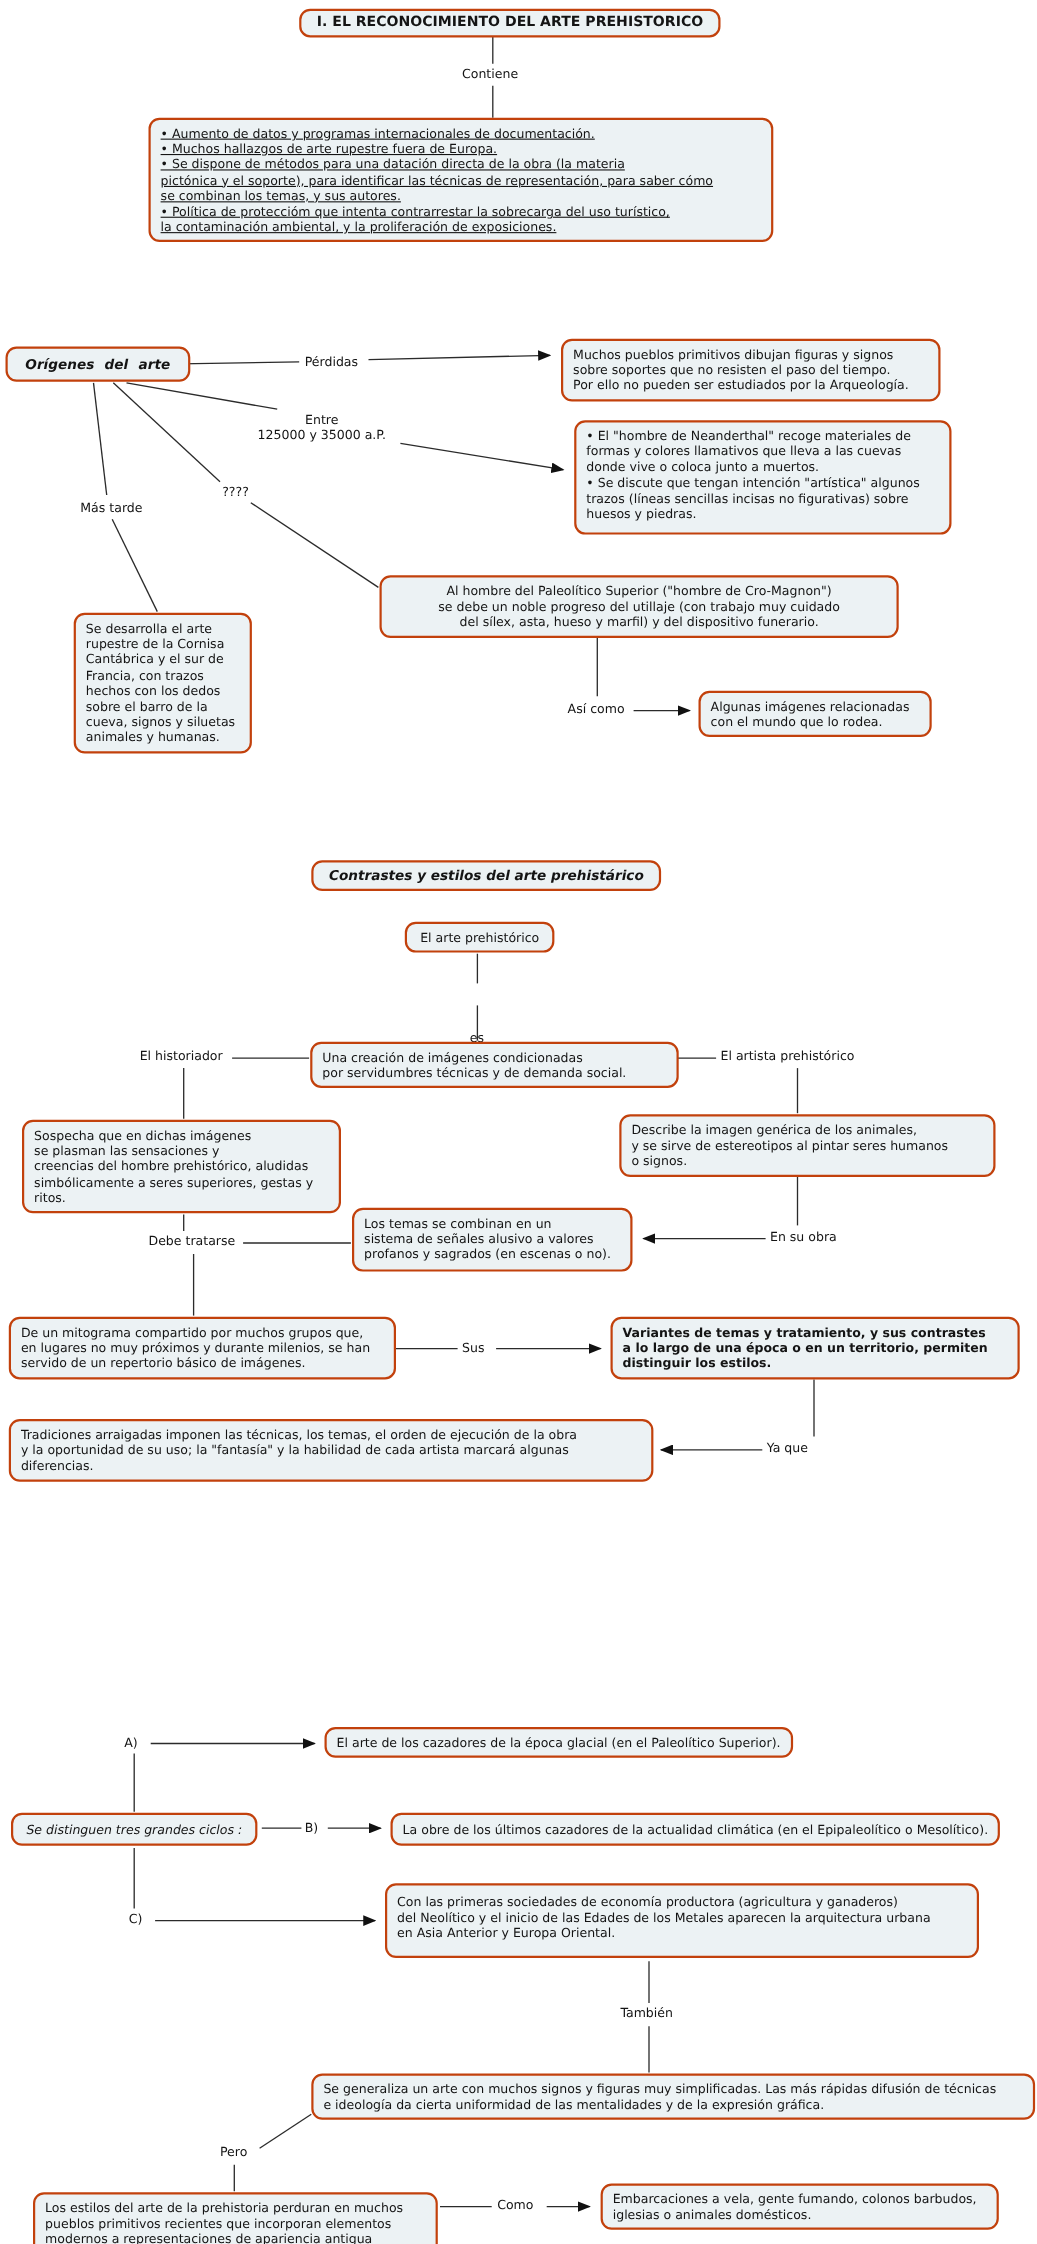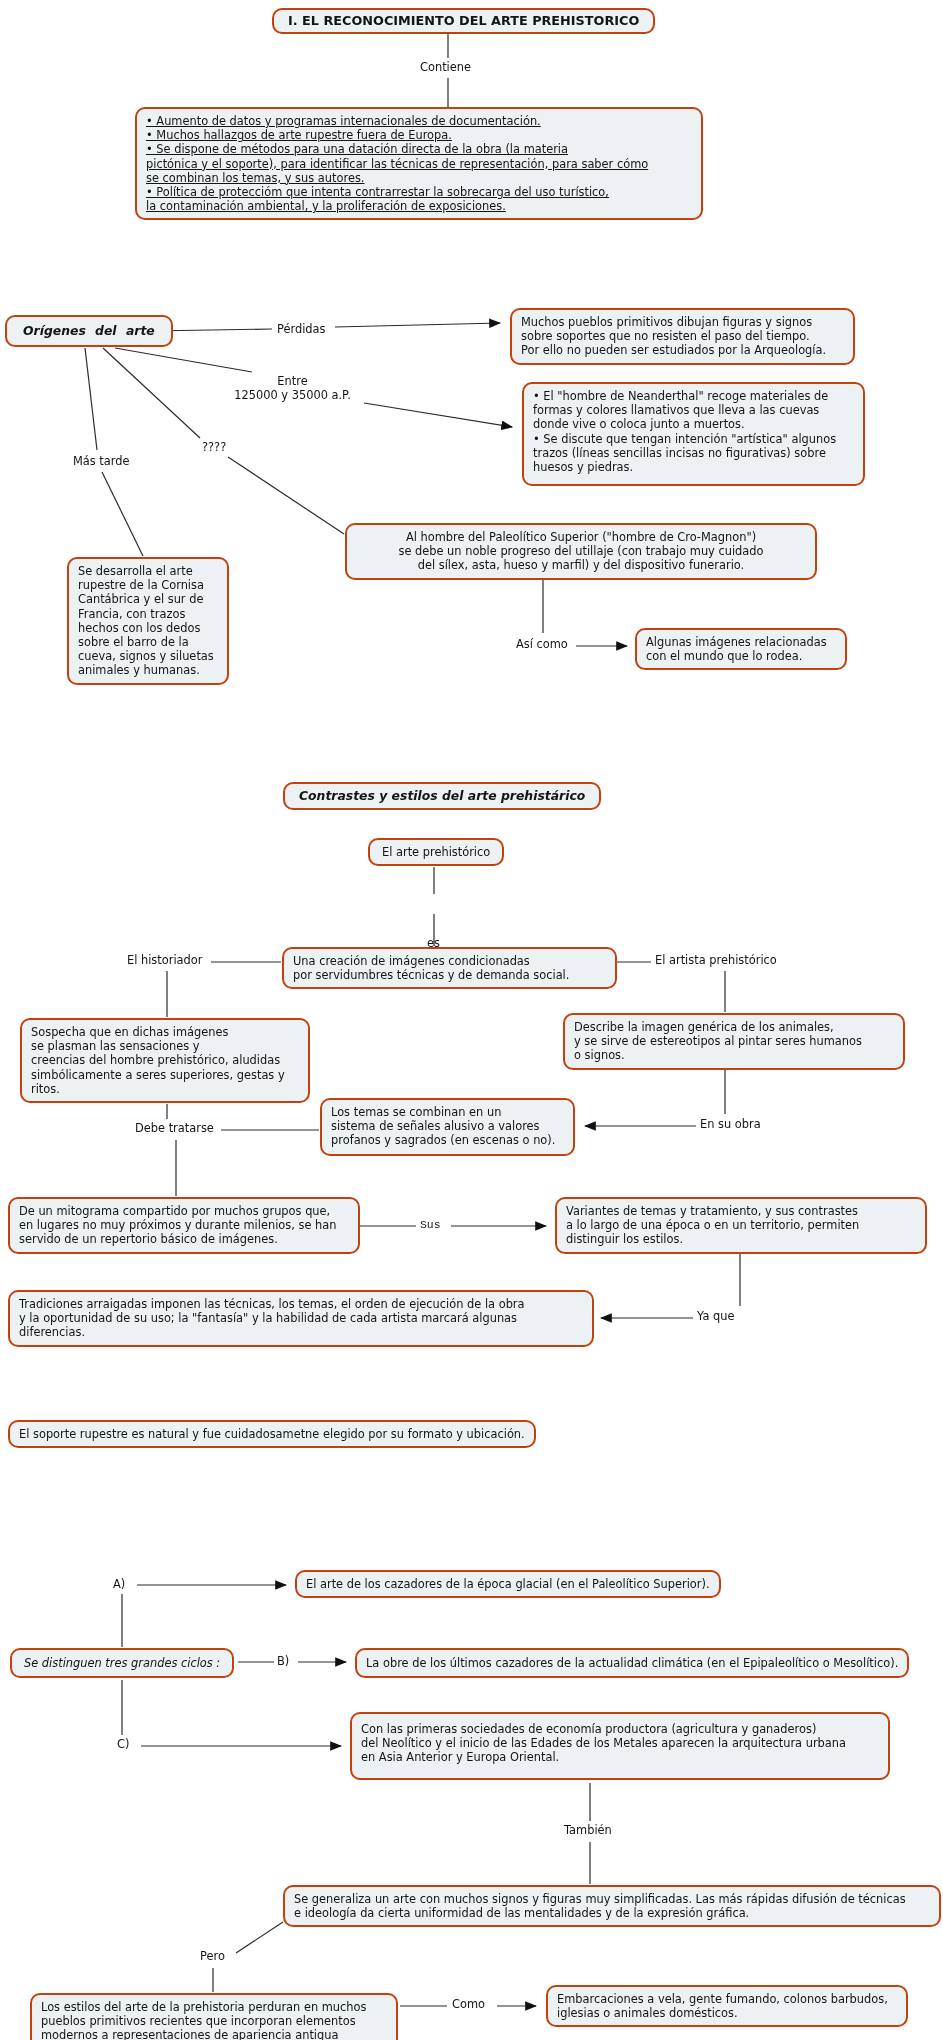--- a/index.html
+++ b/index.html
@@ -136,29 +136,28 @@
 y se sirve de estereotipos al pintar seres humanos
 o signos.</div>
   <div class="box" style="left:320px;top:1098px;width:255px;min-height:58px;">Los temas se combinan en un
 sistema de señales alusivo a valores
 profanos y sagrados (en escenas o no).</div>
   <div class="lbl" style="left:135px;top:1121px;">Debe tratarse</div>
   <div class="lbl" style="left:700px;top:1117px;">En su obra</div>
   <div class="box" style="left:8px;top:1197px;width:352px;min-height:56px;">De un mitograma compartido por muchos grupos que,
 en lugares no muy próximos y durante milenios, se han
 servido de un repertorio básico de imágenes.</div>
-  <div class="lbl" style="left:420px;top:1218px;font-family:Liberation Mono, monospace;">Sus</div>
-  <div class="box" style="left:555px;top:1197px;width:372px;min-height:56px;">Variantes de temas y tratamiento, y sus contrastes
+  <div class="lbl" style="left:420px;top:1218px;">Sus</div>
+  <div class="box" style="left:555px;top:1197px;width:372px;min-height:56px;font-weight:bold;">Variantes de temas y tratamiento, y sus contrastes
 a lo largo de una época o en un territorio, permiten
 distinguir los estilos.</div>
   <div class="box" style="left:8px;top:1290px;width:586px;min-height:56px;">Tradiciones arraigadas imponen las técnicas, los temas, el orden de ejecución de la obra
 y la oportunidad de su uso; la "fantasía" y la habilidad de cada artista marcará algunas
 diferencias.</div>
   <div class="lbl" style="left:697px;top:1309px;">Ya que</div>
-  <div class="box auto" style="left:8px;top:1420px;">El soporte rupestre es natural y fue cuidadosametne elegido por su formato y ubicación.</div>
 
   <div class="lbl" style="left:113px;top:1577px;">A)</div>
   <div class="box auto" style="left:295px;top:1570px;">El arte de los cazadores de la época glacial (en el Paleolítico Superior).</div>
   <div class="box auto ital ctr" style="left:10px;top:1648px;padding:6px 12px;">Se distinguen tres grandes ciclos :</div>
   <div class="lbl" style="left:277px;top:1654px;">B)</div>
   <div class="box auto" style="left:355px;top:1648px;padding:6px 9px;">La obre de los últimos cazadores de la actualidad climática (en el Epipaleolítico o Mesolítico).</div>
   <div class="lbl" style="left:117px;top:1737px;">C)</div>
   <div class="box" style="left:350px;top:1712px;width:540px;min-height:68px;padding-top:8px;">Con las primeras sociedades de economía productora (agricultura y ganaderos)
 del Neolítico y el inicio de las Edades de los Metales aparecen la arquitectura urbana
 en Asia Anterior y Europa Oriental.</div>

